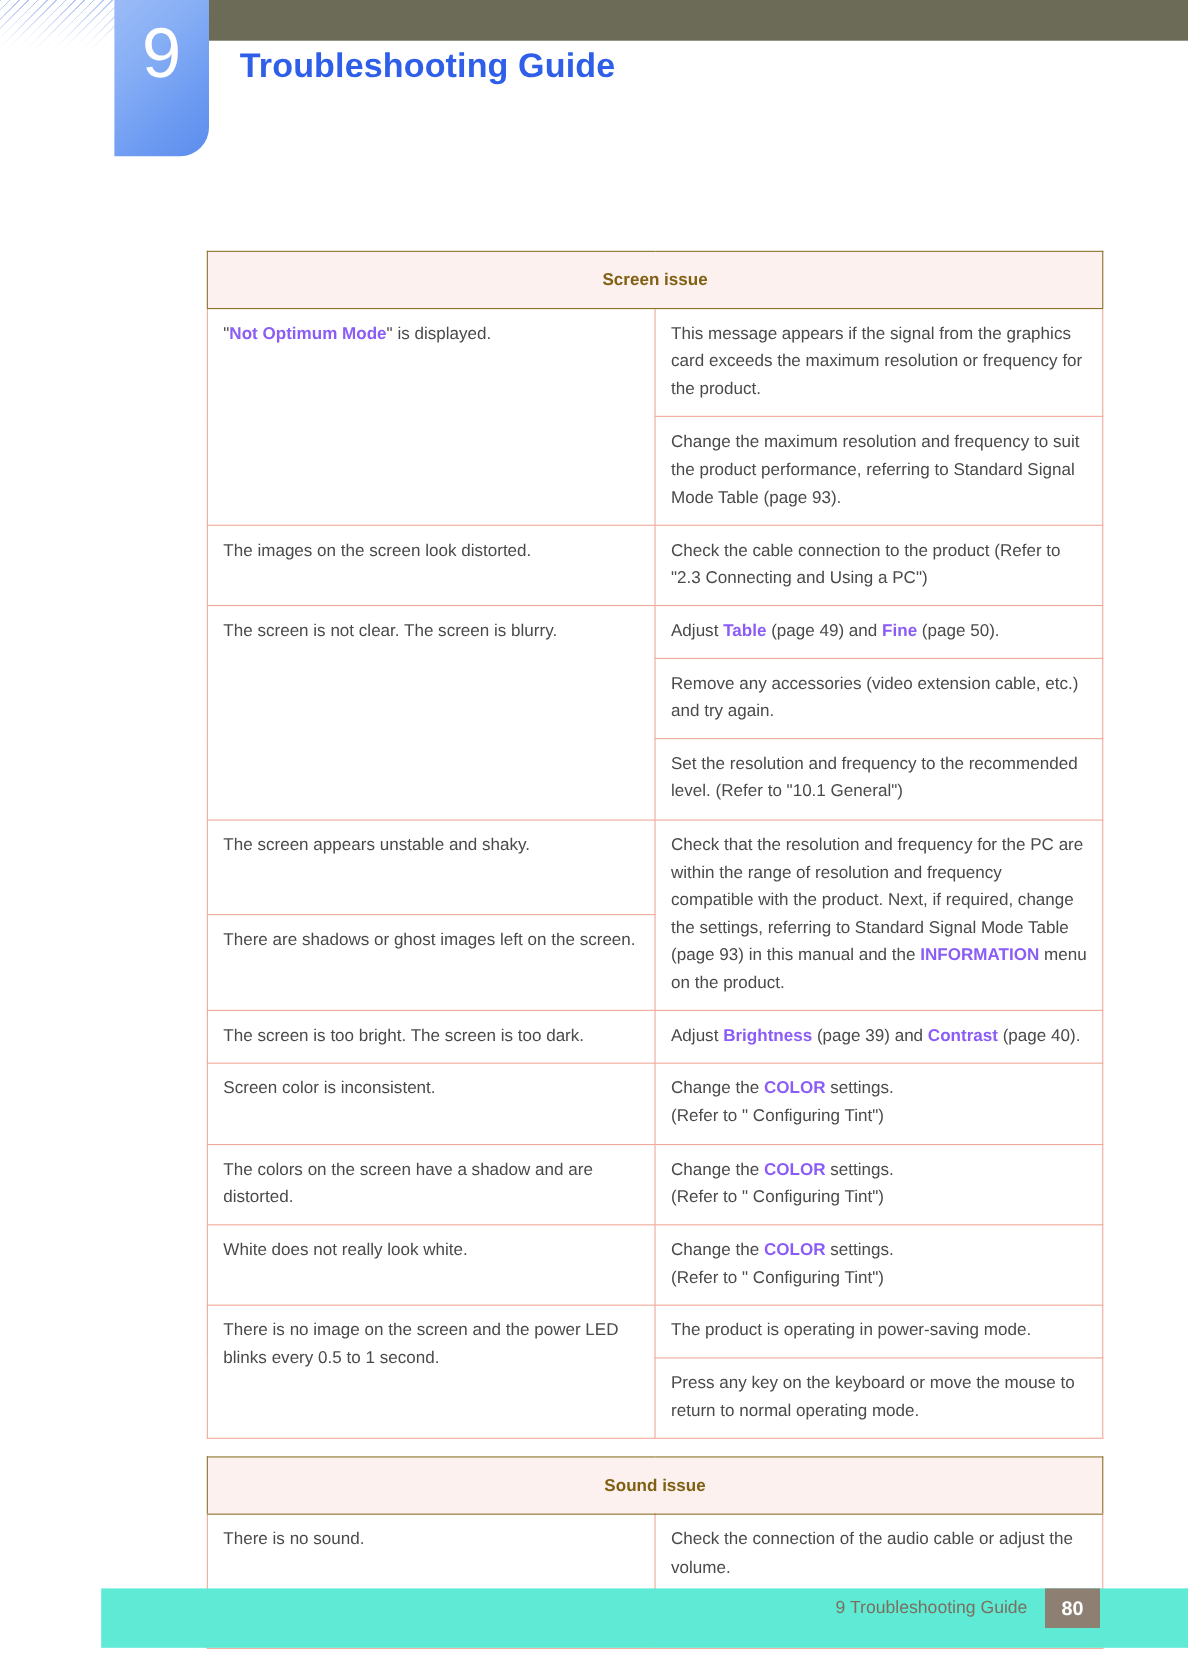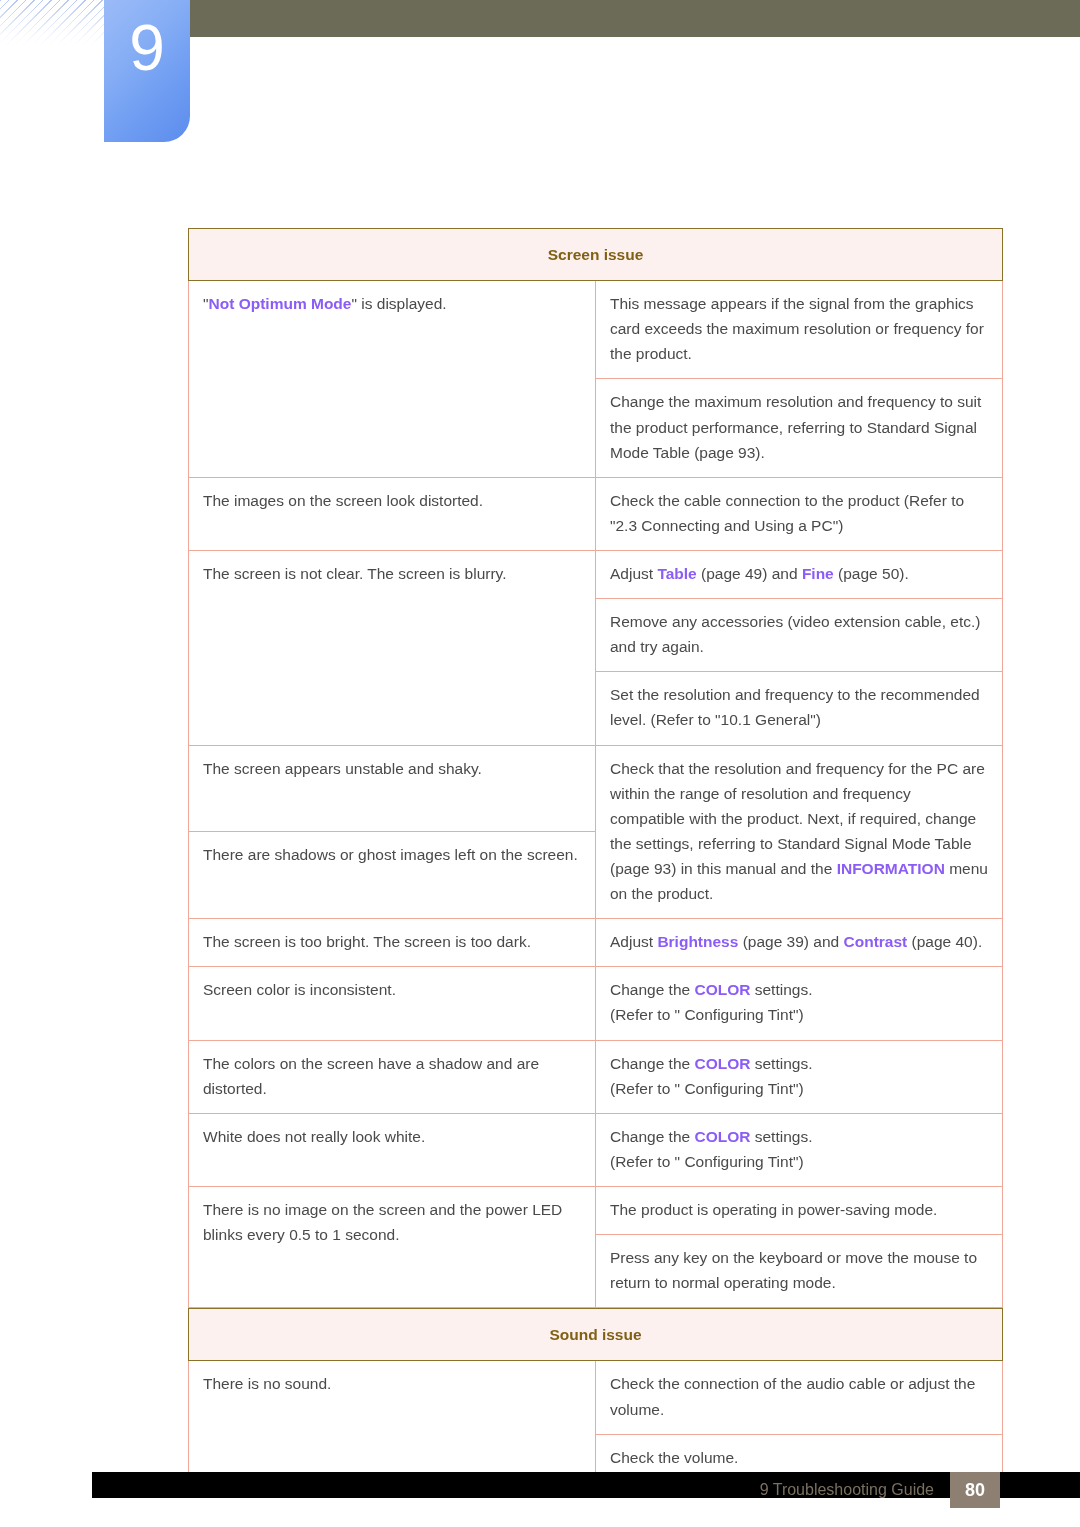--- a/index.html
+++ b/index.html
@@ -72,21 +72,21 @@
     position: absolute;
     left: 188px;
     top: 228px;
     width: 814px;
   }
   .issue-table {
     width: 100%;
     border-collapse: collapse;
     border: 1.5px solid #8a7329;
     table-layout: fixed;
-    margin-bottom: 0;
+    margin-bottom: 16px;
     background: #ffffff;
   }
   .issue-table td, .issue-table th {
     border: 1px solid #f0a898;
     vertical-align: top;
     padding: 10px 14px 12px 14px;
     font-size: 15.5px;
     line-height: 1.62;
     font-weight: normal;
     text-align: left;
@@ -111,22 +111,22 @@
 
   
   .issue-table td.sol { border-left: 1px solid #f0a898; }
 
   
   .page-footer {
     position: absolute;
     left: 92px;
     right: 0;
     bottom: 29px;
-    height: 26px;
-    background: #000000;
+    height: 54px;
+    background: #5eead4;
     text-align: right;
   }
   .footer-inner {
     position: absolute;
     right: 80px;
     top: 0;
     height: 36px;
     display: flex;
     align-items: center;
   }
@@ -148,20 +148,21 @@
     justify-content: center;
   }
 </style>
 </head>
 <body>
 
 <div class="page-header">
   <div class="hatch"></div>
   <div class="olive-bar"></div>
   <div class="chapter-tab">9</div>
+  <div class="chapter-title">Troubleshooting Guide</div>
 </div>
 
 <div class="content" id="content-root">
     <table class="issue-table">
       <colgroup>
         <col class="col-sym">
         <col class="col-sol">
       </colgroup>
       <tbody>
         <tr>

